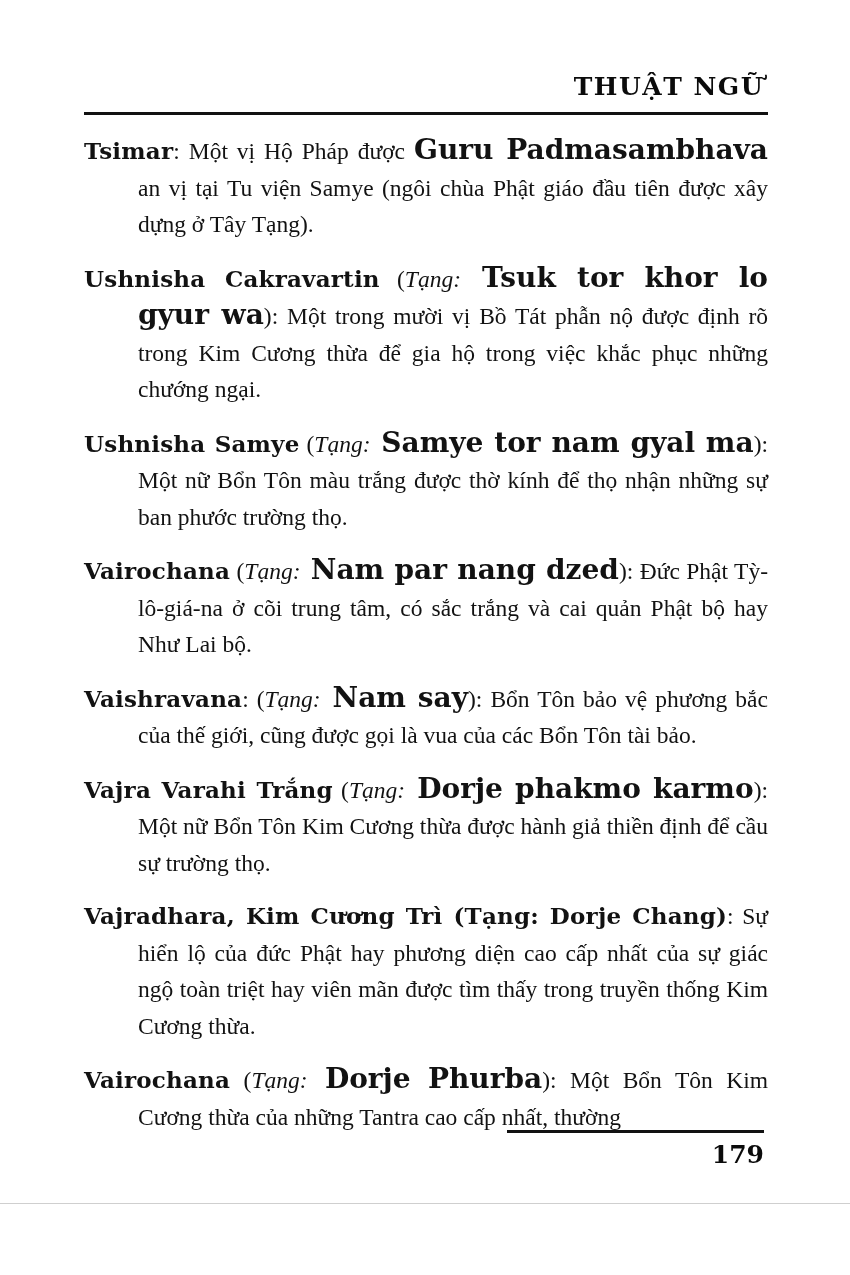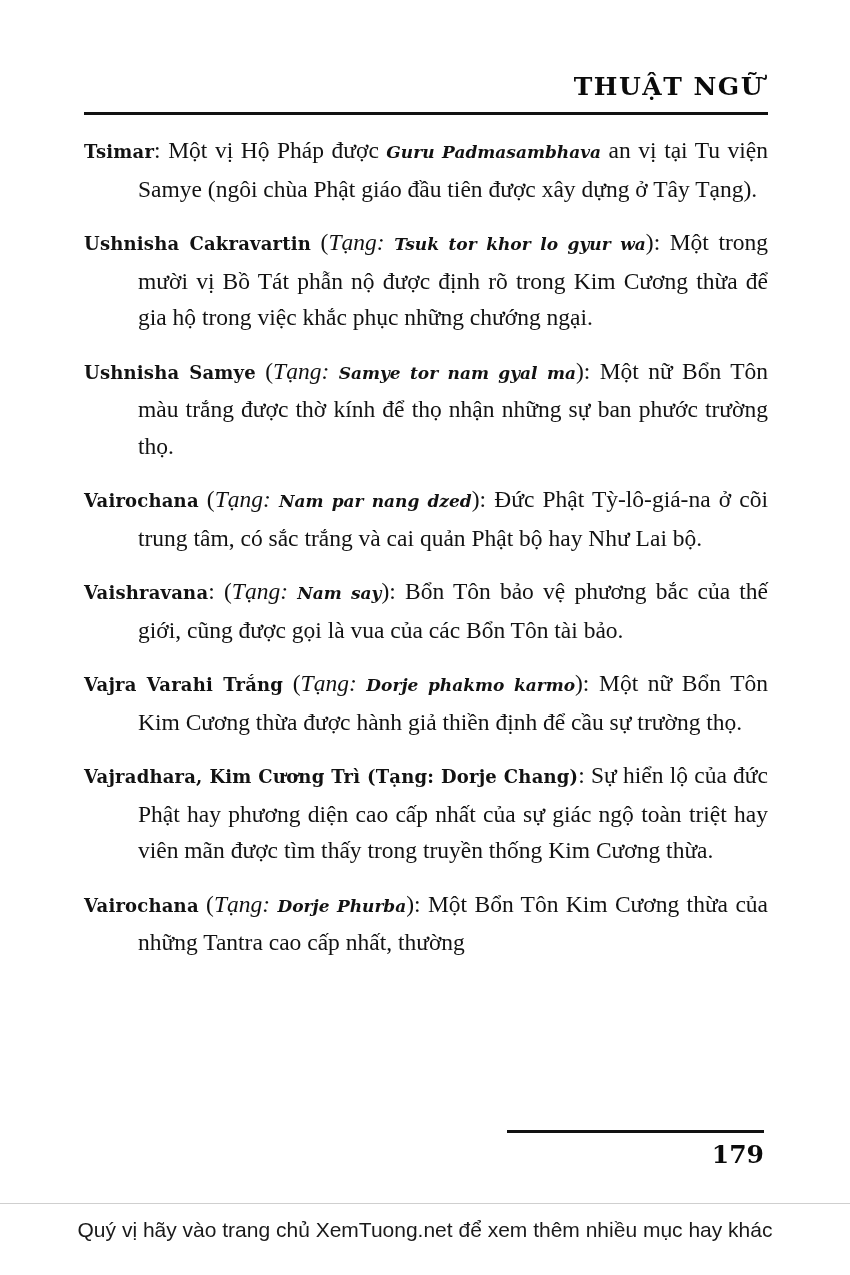--- a/index.html
+++ b/index.html
@@ -69,31 +69,30 @@
     font-size: 23.5px;
     line-height: 36.5px;
     text-align: justify;
     text-justify: inter-word;
     color: #121212;
   }
   .entry:last-child { margin-bottom: 0; }
   .term {
     font-family: "DejaVu Serif", serif;
     font-weight: bold;
-    font-size: 18px;
+    font-size: 23px;
     letter-spacing: 0.2px;
   }
   .it {
     font-style: italic;
   }
   .it-b {
     font-family: "DejaVu Serif", serif;
     font-weight: bold;
-    font-style: italic;
-    font-size: 17px;
+    font-size: 28px;
   }
   .watermark {
     position: absolute;
     left: 62px;
     top: 568px;
     width: 726px;
     font-family: "Liberation Sans", sans-serif;
     font-weight: bold;
     font-style: italic;
     font-size: 76px;
@@ -164,15 +163,14 @@
       <span class="term">Vairochana</span><span> (</span><span class="it">Tạng:</span><span class="it-b"> Dorje Phurba</span><span>): Một Bổn Tôn Kim Cương thừa của những Tantra cao cấp nhất, thường</span>
     </p>
 
   </div>
 
 
   <div class="rule-bottom"></div>
   <div class="page-number">179</div>
 
   <div class="footer-sep"></div>
-  <div class="footer-note">Quý vị hãy vào trang chủ XemTuong.net để xem thêm nhiều mục hay khác</div>
 
 </div>
 
 </body></html>

